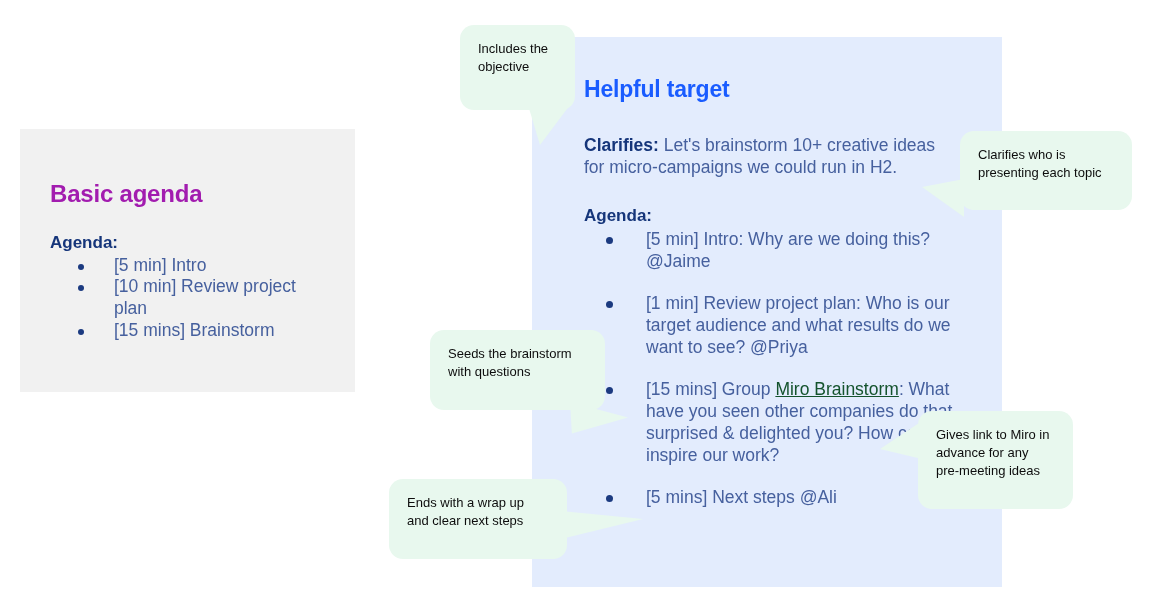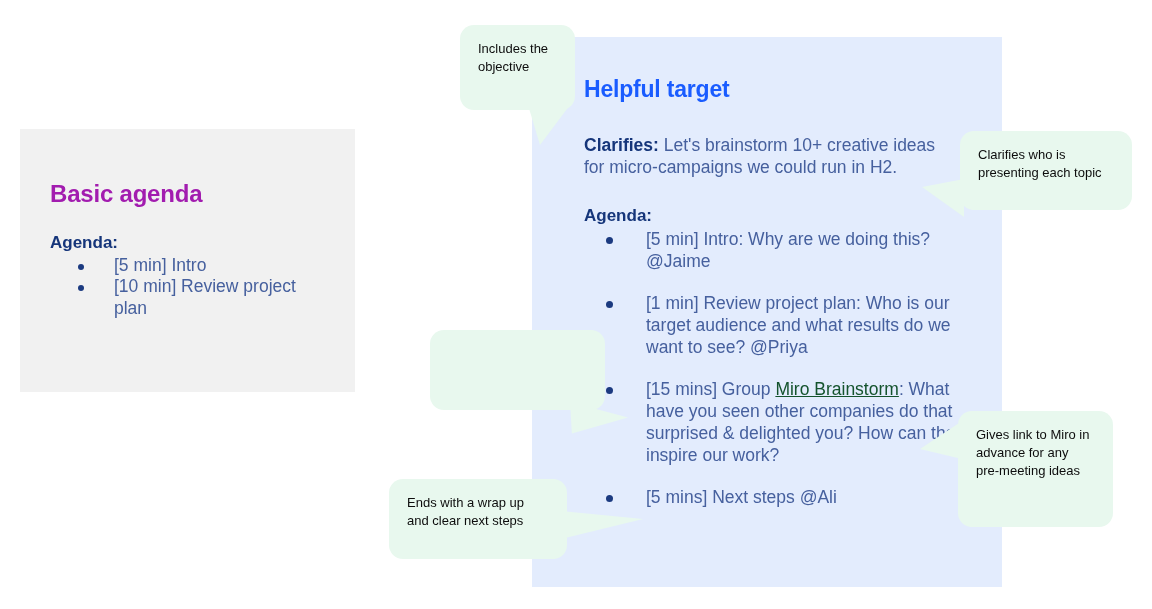--- a/index.html
+++ b/index.html
@@ -205,44 +205,45 @@
   .bubble-wrap .tail {
     left: 172px;
     top: 32px;
     border-top: 8px solid transparent;
     border-bottom: 20px solid transparent;
     border-left: 82px solid #e8f8ee;
   }
 
   
   .bubble-link {
-    left: 958px;
+    left: 918px;
     top: 411px;
     width: 155px;
-    height: 116px;
+    height: 98px;
   }
   .bubble-link .tail {
     left: -38px;
     top: 10px;
     border-bottom: 10px solid transparent;
     border-top: 28px solid transparent;
     border-right: 42px solid #e8f8ee;
   }
 </style>
 </head>
 <body>
 
 <div class="canvas">
 
   <div class="basic-card">
     <h2 class="card-title">Basic agenda</h2>
     <div class="label-bold">Agenda:</div>
     <ul class="agenda-list">
       <li>[5 min] Intro</li>
       <li>[10 min] Review project plan</li>
+      <li>[15 mins] Brainstorm</li>
     </ul>
   </div>
 
   <div class="helpful-panel">
     <h2 class="panel-title">Helpful target</h2>
 
     <p class="objective-block">
       <span class="lead">Clarifies:</span><span> Let's brainstorm 10+ creative ideas for micro-campaigns we could run in H2.</span>
     </p>
 
@@ -261,20 +262,21 @@
     <span>Includes the objective</span>
   </div>
 
   <div class="bubble bubble-presenter">
     <span class="tail"></span>
     <span>Clarifies who is presenting each topic</span>
   </div>
 
   <div class="bubble bubble-seeds">
     <span class="tail"></span>
+    <span>Seeds the brainstorm with questions</span>
   </div>
 
   <div class="bubble bubble-wrap">
     <span class="tail"></span>
     <span>Ends with a wrap up and clear next steps</span>
   </div>
 
   <div class="bubble bubble-link">
     <span class="tail"></span>
     <span>Gives link to Miro in advance for any pre-meeting ideas</span>

